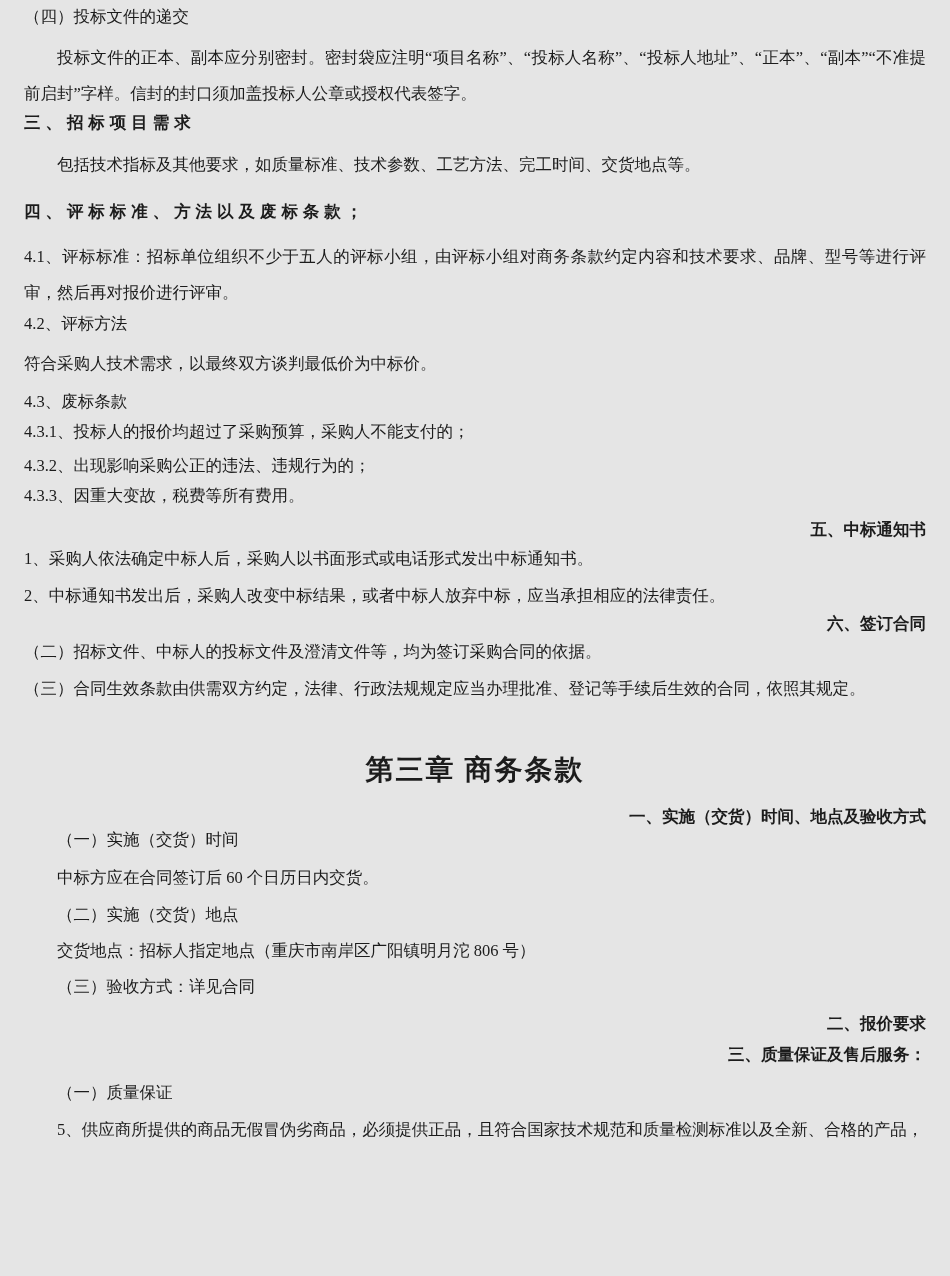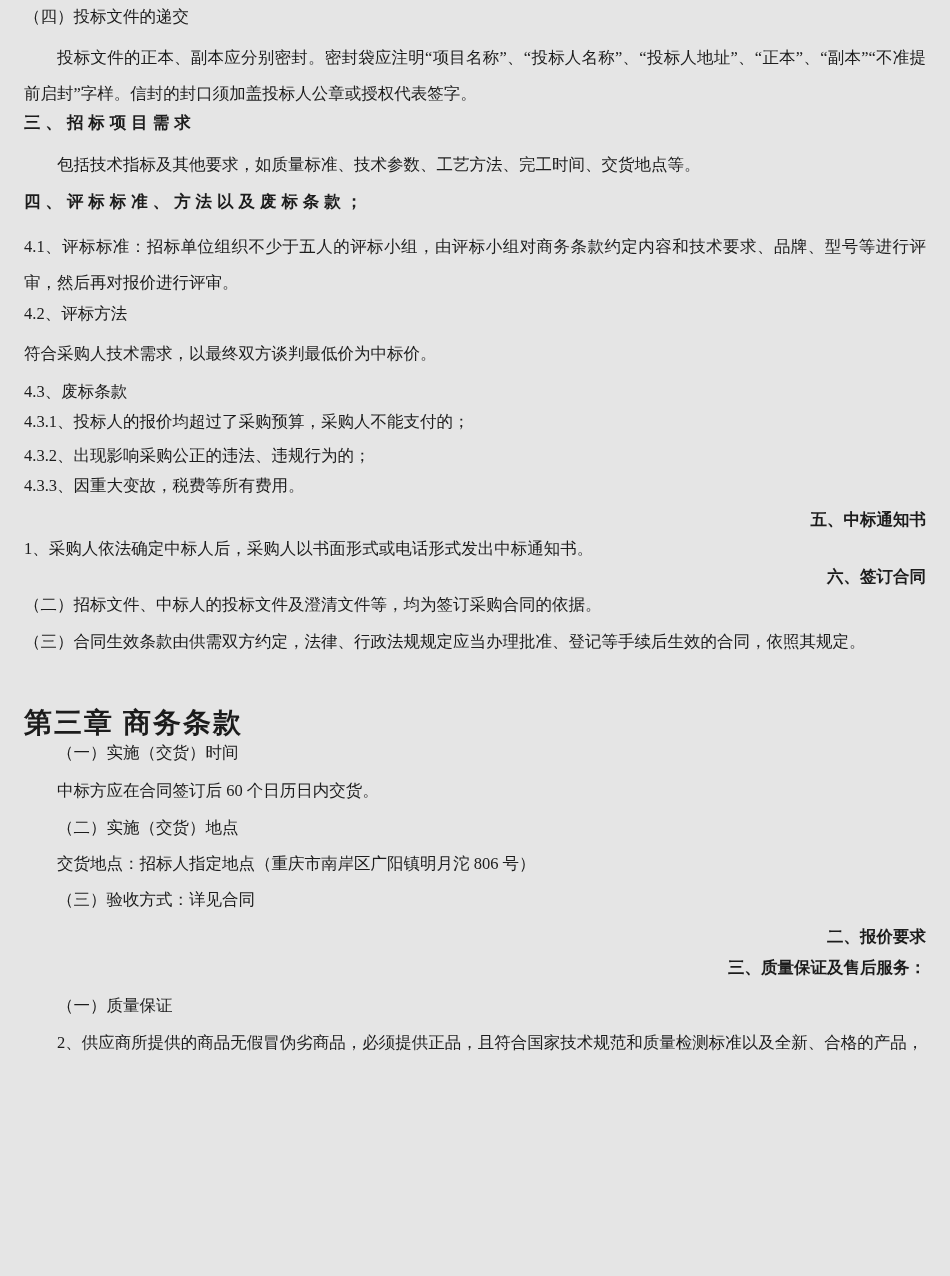--- a/index.html
+++ b/index.html
@@ -38,82 +38,84 @@
   .h { font-weight: bold; text-align: right; }
   
   .h-spaced {
     font-weight: bold;
     letter-spacing: 0.3em;
   }
   
   .chapter {
     font-size: 28px;
     font-weight: bold;
-    text-align: left;
+    text-align: center;
     line-height: 36px;
     letter-spacing: 2px;
   }
   .u { }
 </style>
 </head>
 <body>
 
 <div class="page">
 
   <p>（四）投标文件的递交</p>
 
   <p class="wrap indent" style="margin-top:12px">投标文件的正本、副本应分别密封。密封袋应注明“项目名称”、“投标人名称”、“投标人地址”、“正本”、“副本”“不准提前启封”字样。信封的封口须加盖投标人公章或授权代表签字。</p>
 
   <p class="h-spaced" style="margin-top:0">三、招标项目需求</p>
 
   <p class="indent" style="margin-top:20px">包括技术指标及其他要求，如质量标准、技术参数、工艺方法、完工时间、交货地点等。</p>
 
-  <p class="h-spaced" style="margin-top:15px">四、评标标准、方法以及废标条款；</p>
+  <p class="h-spaced" style="margin-top:25px">四、评标标准、方法以及废标条款；</p>
 
   <p class="wrap" style="margin-top:16px">4.1、评标标准：招标单位组织不少于五人的评标小组，由评标小组对商务条款约定内容和技术要求、品牌、型号等进行评审，然后再对报价进行评审。</p>
 
   <p style="margin-top:2px">4.2、评标方法</p>
 
   <p style="margin-top:18px">符合采购人技术需求，以最终双方谈判最低价为中标价。</p>
 
   <p style="margin-top:16px">4.3、废标条款</p>
 
   <p style="margin-top:8px">4.3.1、投标人的报价均超过了采购预算，采购人不能支付的；</p>
 
   <p style="margin-top:12px">4.3.2、出现影响采购公正的违法、违规行为的；</p>
 
   <p style="margin-top:8px">4.3.3、因重大变故，税费等所有费用。</p>
 
   <p class="h" style="margin-top:12px">五、中标通知书</p>
 
   <p style="margin-top:7px">1、采购人依法确定中标人后，采购人以书面形式或电话形式发出中标通知书。</p>
 
+  <p style="margin-top:15px">2、中标通知书发出后，采购人改变中标结果，或者中标人放弃中标，应当承担相应的法律责任。</p>
 
   <p class="h" style="margin-top:6px">六、签订合同</p>
 
 
   <p style="margin-top:6px">（二）招标文件、中标人的投标文件及澄清文件等，均为签订采购合同的依据。</p>
 
   <p style="margin-top:15px">（三）合同生效条款由供需双方约定，法律、行政法规规定应当办理批准、登记等手续后生效的合同，依照其规定。</p>
 
   <p class="chapter" style="margin-top:52px">第三章 商务条款</p>
 
+  <p class="h" style="margin-top:18px">一、实施（交货）时间、地点及验收方式</p>
 
   <p class="indent" style="margin-top:1px">（一）实施（交货）时间</p>
 
   <p class="indent" style="margin-top:16px"><span>中标方应在合同签订后 </span><span class="u">60</span><span> 个日历日内交货。</span></p>
 
   <p class="indent" style="margin-top:15px">（二）实施（交货）地点</p>
 
   <p class="indent" style="margin-top:14px">交货地点：招标人指定地点（重庆市南岸区广阳镇明月沱 806 号）</p>
 
   <p class="indent" style="margin-top:14px">（三）验收方式：详见合同</p>
 
   <p class="h" style="margin-top:15px">二、报价要求</p>
 
 
   <p class="h" style="margin-top:9px">三、质量保证及售后服务：</p>
 
   <p class="indent" style="margin-top:16px">（一）质量保证</p>
 
-  <p class="indent" style="margin-top:15px">2、供应商所提供的商品无假冒伪劣商品，必须提供正品，且符合国家技术规范和质量检测标准以及全新、合格的产品，</p>
+  <p class="indent" style="margin-top:15px">5、供应商所提供的商品无假冒伪劣商品，必须提供正品，且符合国家技术规范和质量检测标准以及全新、合格的产品，</p>
 
 </div>
 
 </body></html>

